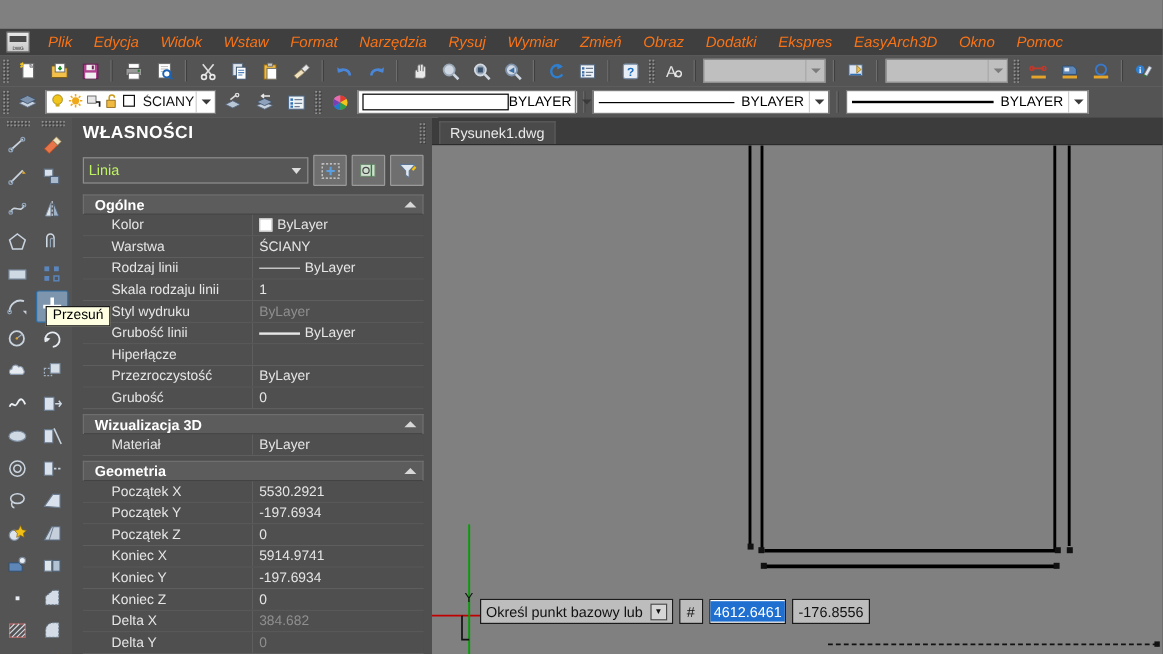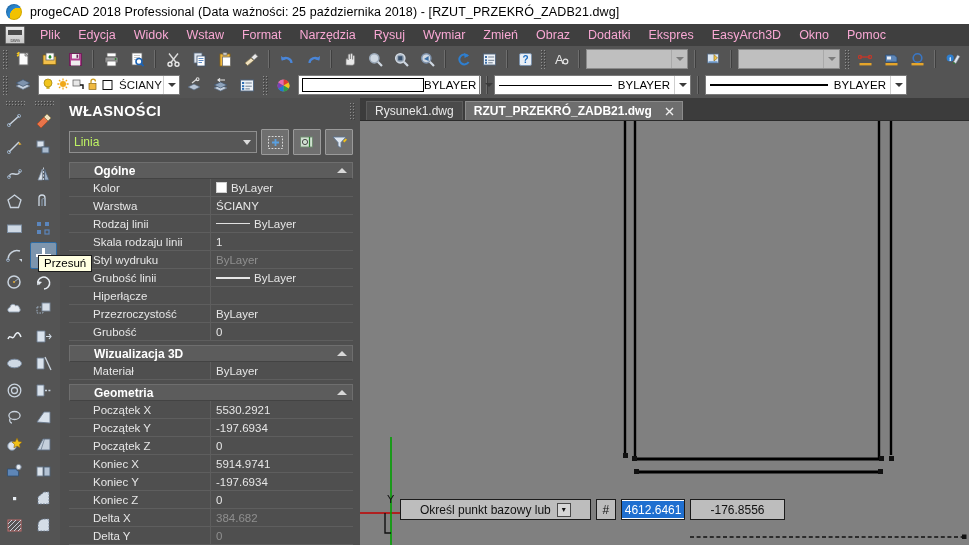--- a/index.html
+++ b/index.html
@@ -44,21 +44,21 @@
   }
   .menu-appicon:after{
     content:"DWG";position:absolute;left:0;right:0;bottom:0;
     font-size:4px;text-align:center;color:#2b2b2b;letter-spacing:-.2px;
   }
   .menu-appicon:before{
     content:"";position:absolute;left:2px;right:2px;top:3px;height:5px;
     background:#4a4a4a;
   }
   .menu-item{
-    font-size:12.5px;color:#f9a8d4;padding:2px 9px;white-space:nowrap;cursor:default;
+    font-size:12.5px;color:#f97316;padding:2px 9px;white-space:nowrap;cursor:default;font-style:italic;
   }
 
   
   .toolrow{
     position:absolute;left:0;width:969px;height:26px;
     background:#545454;
     display:flex;align-items:center;
   }
   .toolrow.r1{top:46px;}
   .toolrow.r2{top:72px;}
@@ -163,21 +163,21 @@
     display:flex;align-items:center;justify-content:center;flex:none;border-radius:1px;
   }
 
   .grid{
     position:absolute;left:9px;top:64px;width:284px;
     font-size:11.5px;
   }
   .g-cat{
     height:17px;display:flex;align-items:center;justify-content:space-between;
     background:#5c5c5c;border:1px solid #6e6e6e;border-bottom:1px solid #434343;
-    color:#ffffff;font-weight:bold;font-size:12px;padding:0 5px 0 24px;box-sizing:border-box;
+    color:#ffffff;font-weight:bold;font-size:12px;padding:0 5px 0 9px;box-sizing:border-box;
   }
   .g-cat .tri{width:0;height:0;border-left:5px solid transparent;border-right:5px solid transparent;border-bottom:5px solid #d8d8d8;}
   .g-row{
     height:18px;display:flex;align-items:center;
     border-bottom:1px solid #5e5e5e;box-sizing:border-box;
   }
   .g-lbl{
     width:142px;padding-left:24px;box-sizing:border-box;color:#e6e6e6;
     border-right:1px solid #5e5e5e;height:100%;display:flex;align-items:center;
     background:#4f4f4f;
@@ -213,41 +213,37 @@
     border-top:1px solid #2b2b2b;
   }
   .canvas svg{position:absolute;left:0;top:0;}
 
   
   .dynin{
     position:absolute;left:40px;top:378px;display:flex;align-items:center;gap:5px;z-index:30;
   }
   .din-box{
     height:19px;background:#bdbdbd;border:1px solid #1b1b1b;
-    display:flex;align-items:center;padding:0 19px;font-size:12px;color:#111;white-space:nowrap;
+    display:flex;align-items:center;padding:0 4px;font-size:12px;color:#111;white-space:nowrap;
   }
   .din-box .dexp{
     width:12px;height:12px;margin-left:6px;border:1px solid #4a4a4a;background:#d6d6d6;
     display:flex;align-items:center;justify-content:center;font-size:8px;line-height:1;color:#111;
   }
   .din-hash{width:18px;justify-content:center;padding:0;}
   .din-active{background:#ffffff;padding:0;}
   .din-active .sel{background:#1f6fd0;color:#ffffff;padding:0 3px;height:17px;display:flex;align-items:center;}
 
   .ucs-lbl{position:absolute;left:27px;top:372px;color:#111;font-size:11px;z-index:20;}
 </style>
 </head>
 <body>
 
 <div class="app">
 
-  <div class="titlebar">
-    <div class="title-logo"></div>
-    <div class="title-text">progeCAD 2018 Professional  (Data ważności: 25 października 2018) - [RZUT_PRZEKRÓ_ZADB21.dwg]</div>
-  </div>
 
   <div class="menubar">
     <div class="menu-appicon"></div>
     <div class="menu-item">Plik</div>
     <div class="menu-item">Edycja</div>
     <div class="menu-item">Widok</div>
     <div class="menu-item">Wstaw</div>
     <div class="menu-item">Format</div>
     <div class="menu-item">Narzędzia</div>
     <div class="menu-item">Rysuj</div>
@@ -920,27 +916,20 @@
       </div>
     </div>
   </div>
 
   <div class="docarea">
 
     <div class="tabs">
       <div class="tab">
         <span>Rysunek1.dwg</span>
       </div>
-      <div class="tab active">
-        <span>RZUT_PRZEKRÓ_ZADB21.dwg</span>
-        <span class="tclose" style="font-size:0">close-x-icon</span>
-        <svg width="9" height="9" viewBox="0 0 9 9" style="margin-left:6px">
-          <path d="M1 1 L8 8 M8 1 L1 8" stroke="#f0f0f0" stroke-width="1.4"></path>
-        </svg>
-      </div>
     </div>
 
     <div class="canvas">
       <svg width="609" height="425" viewBox="0 0 609 425">
 
         <line x1="275" y1="0" x2="275" y2="338" stroke="#000000" stroke-width="2.4"></line>
 
         <line x1="265" y1="0" x2="265" y2="334" stroke="#000000" stroke-width="2.4"></line>
 
         <line x1="519" y1="0" x2="519" y2="338" stroke="#000000" stroke-width="2.4"></line>

